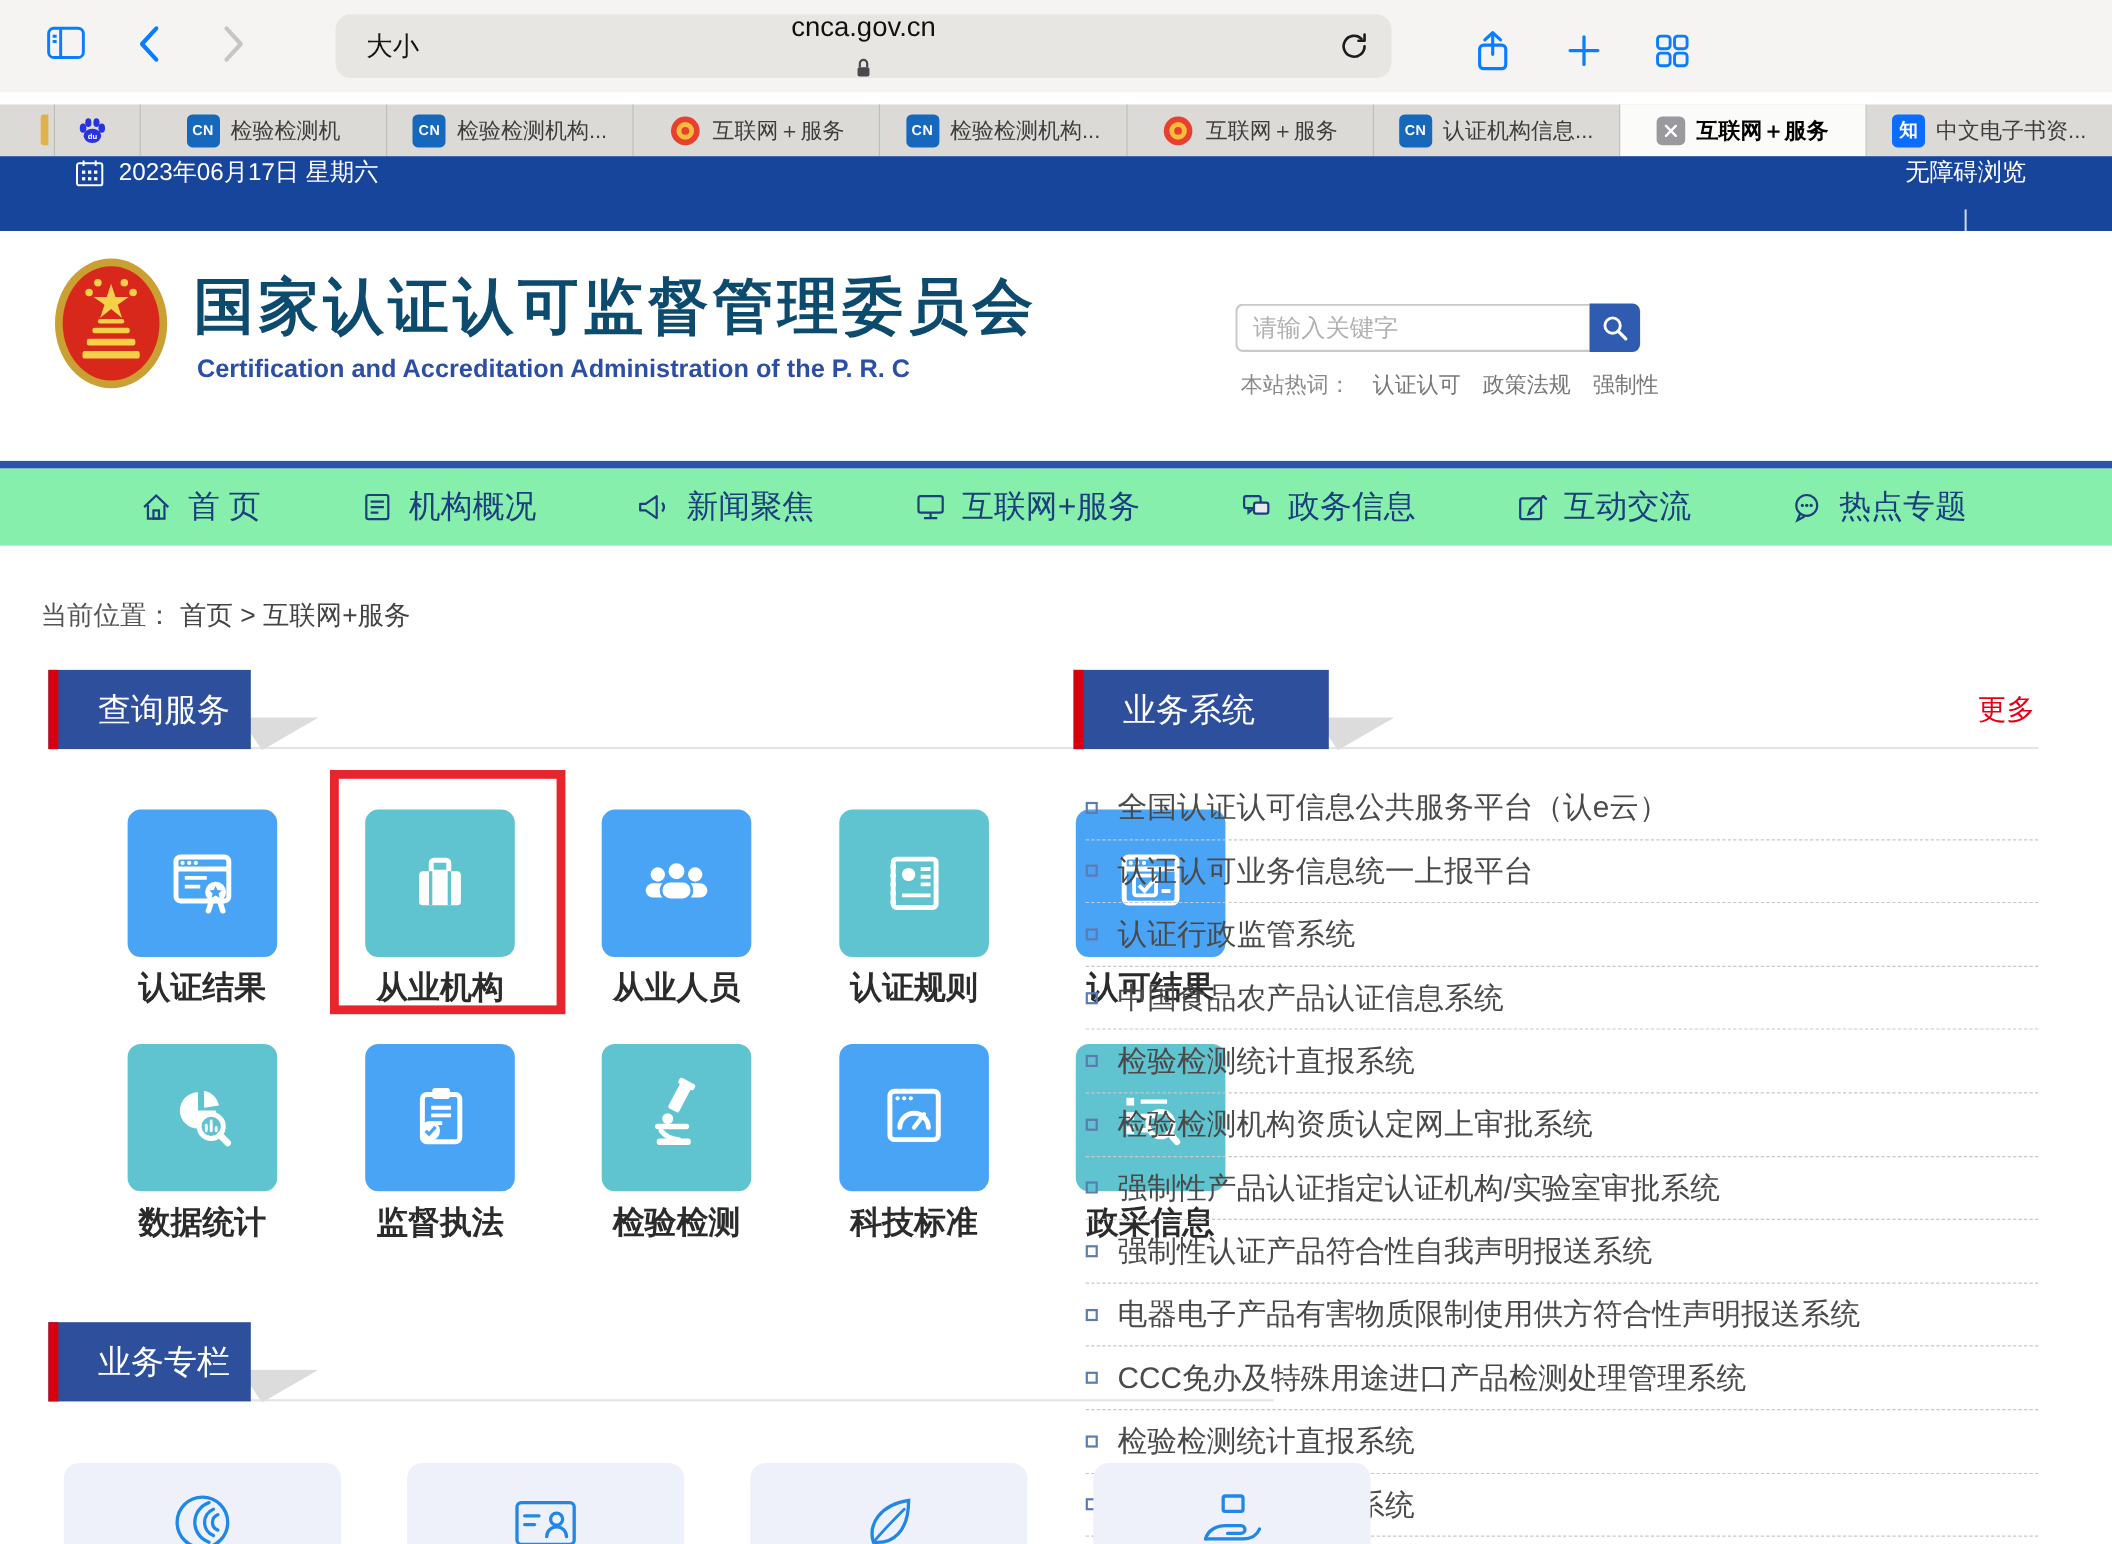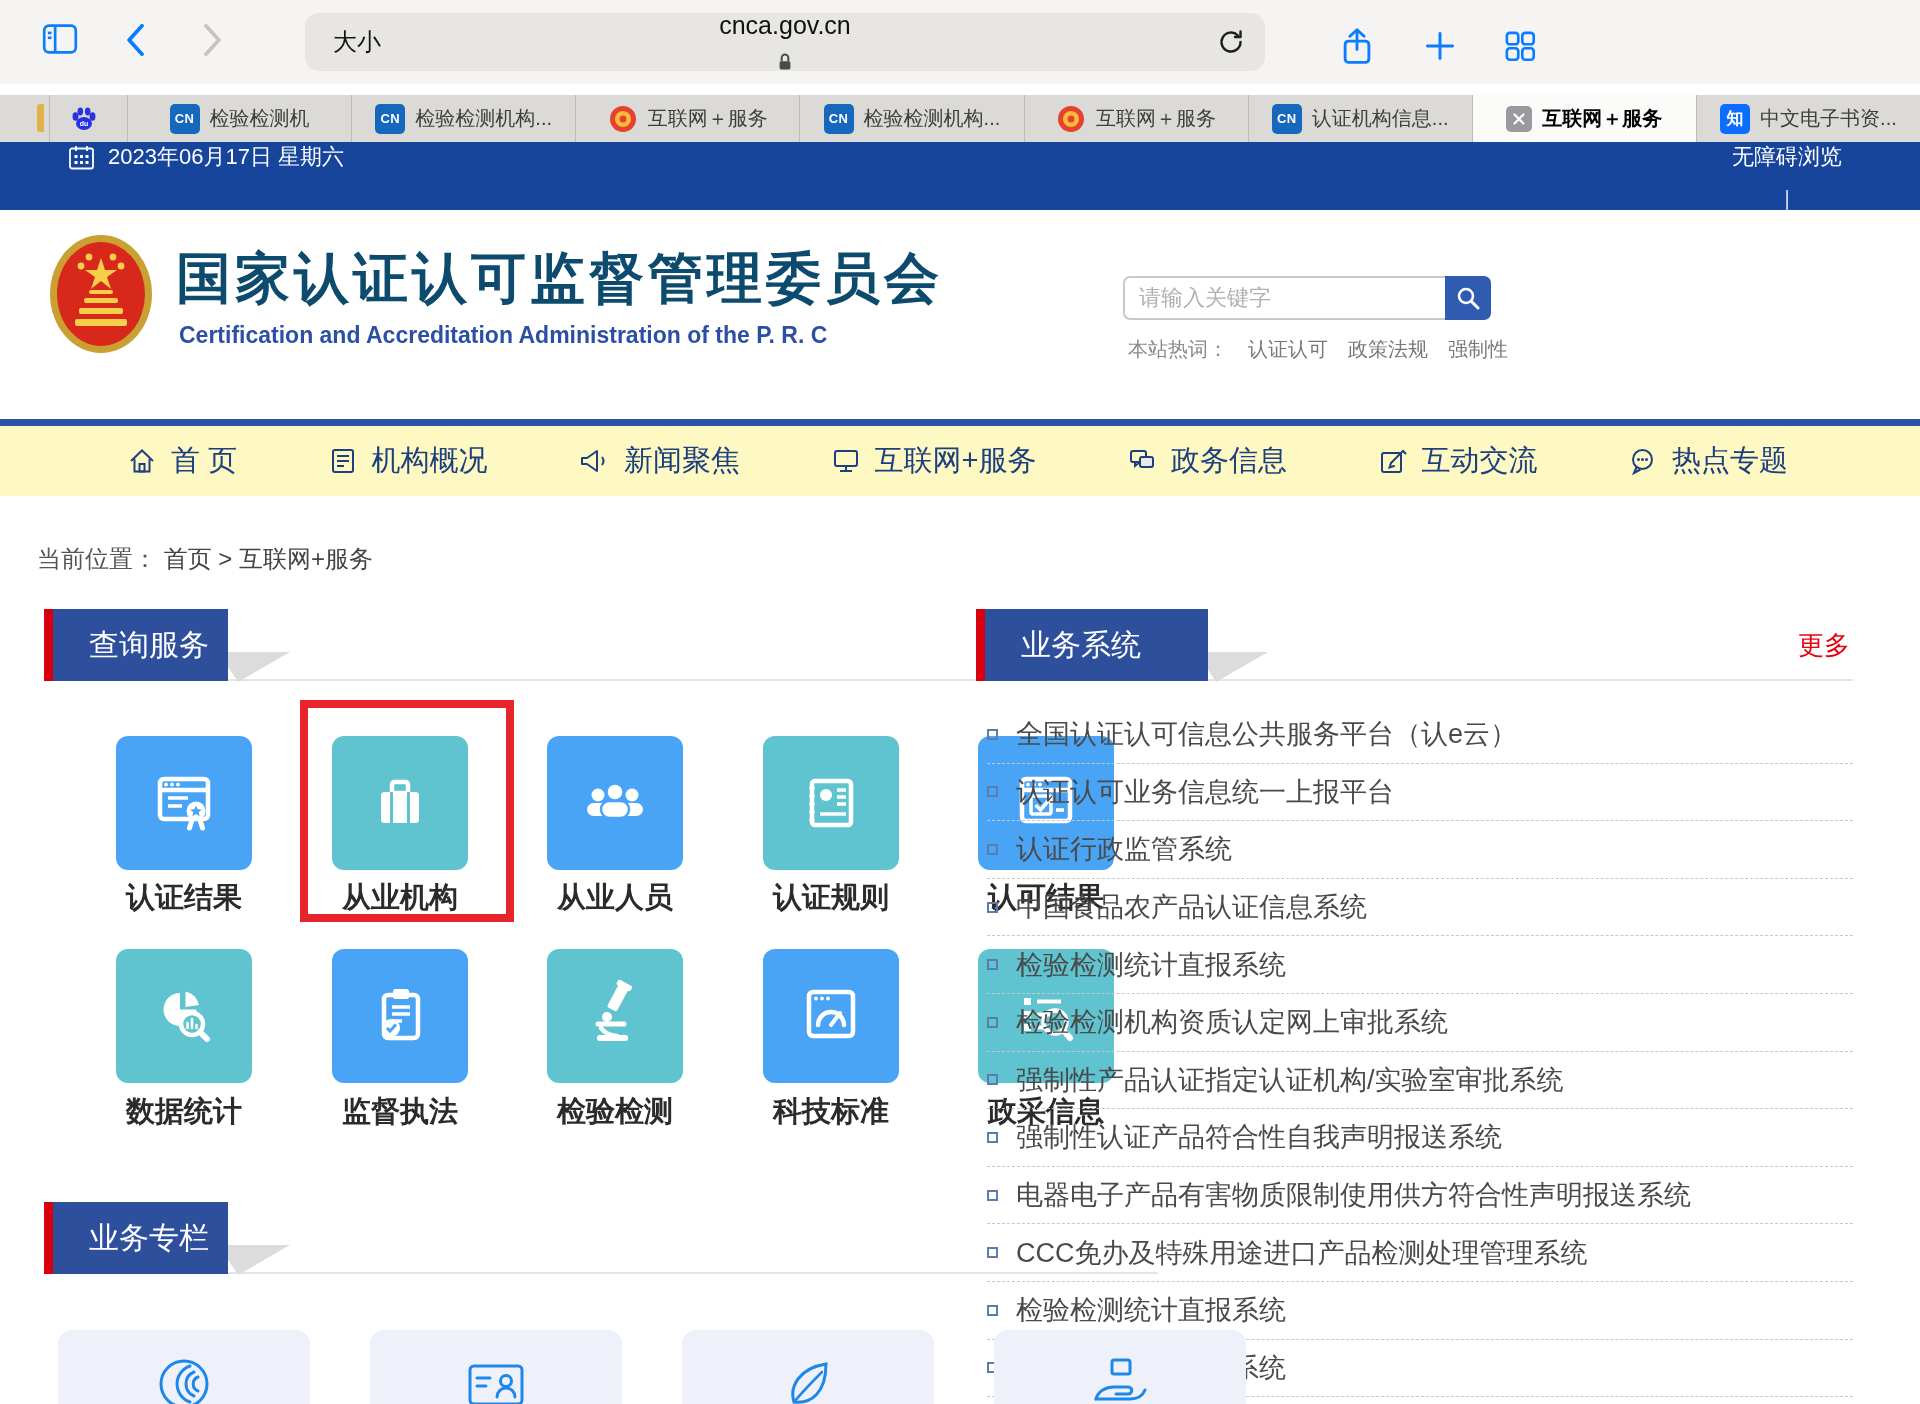--- a/index.html
+++ b/index.html
@@ -49,21 +49,21 @@
   .site-sub { position:absolute; left:179px; top:112px; font-size:23px; font-weight:bold; color:#2c4fa5; }
   .search-wrap { position:absolute; left:1123px; top:66px; display:flex; }
   .search-input { width:322px; height:44px; border:2px solid #c9c9c9; border-right:none; border-radius:7px 0 0 7px; font-size:22px; padding:0 14px; color:#333; outline:none; background:#fff; font-family:inherit; }
   .search-input::placeholder { color:#b0b0b0; }
   .search-btn { width:46px; height:44px; background:#2f5cb0; border:none; border-radius:0 7px 7px 0; display:flex; align-items:center; justify-content:center; cursor:pointer; }
   .hotwords { position:absolute; left:1128px; top:126px; font-size:20px; color:#8a8a8a; display:flex; gap:20px; }
   .hotwords .hw { color:#777; }
 
   
   .navline { position:absolute; top:419px; left:0; width:1920px; height:7px; background:#2b54a8; }
-  .mainnav { position:absolute; top:426px; left:0; width:1920px; height:70px; background:#fef9c3; display:flex; align-items:center; justify-content:space-between; padding:0 132px 0 127px; }
+  .mainnav { position:absolute; top:426px; left:0; width:1920px; height:70px; background:#86efac; display:flex; align-items:center; justify-content:space-between; padding:0 132px 0 127px; }
   .nav-item { display:flex; align-items:center; gap:14px; font-size:29px; color:#1c3f7e; cursor:pointer; }
 
   
   .breadcrumb { position:absolute; left:37px; top:543px; font-size:24px; color:#555; }
   .breadcrumb .path { color:#444; }
 
   
   .sec-head { position:absolute; height:72px; background:#2d4f9c; border-left:9px solid #d8000f; color:#fff; font-size:30px; display:flex; align-items:center; padding-left:36px; z-index:2; }
   .sec-shadow { position:absolute; width:72px; height:30px; background:#dcdcdc; clip-path:polygon(0 0,100% 0,28% 100%); z-index:1; }
   .sec-line { position:absolute; height:2px; background:#e4e4e4; z-index:0; }

